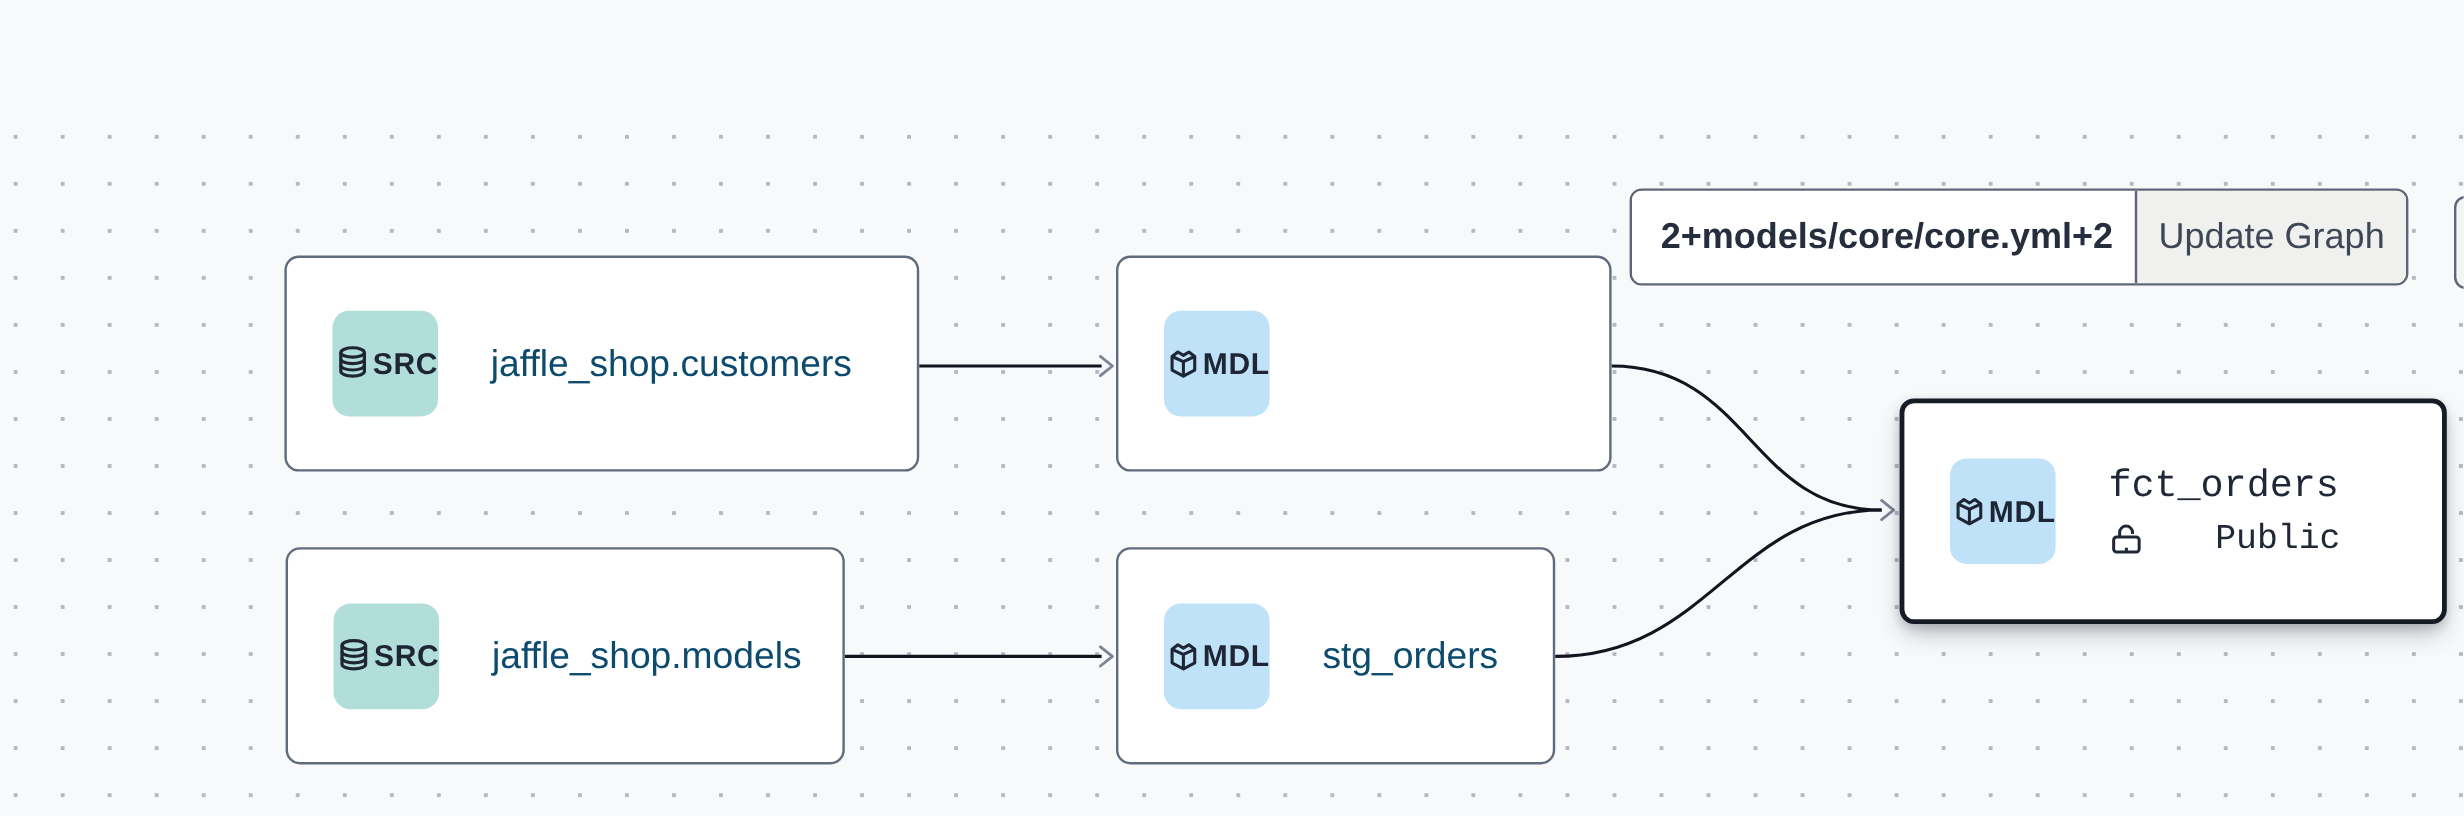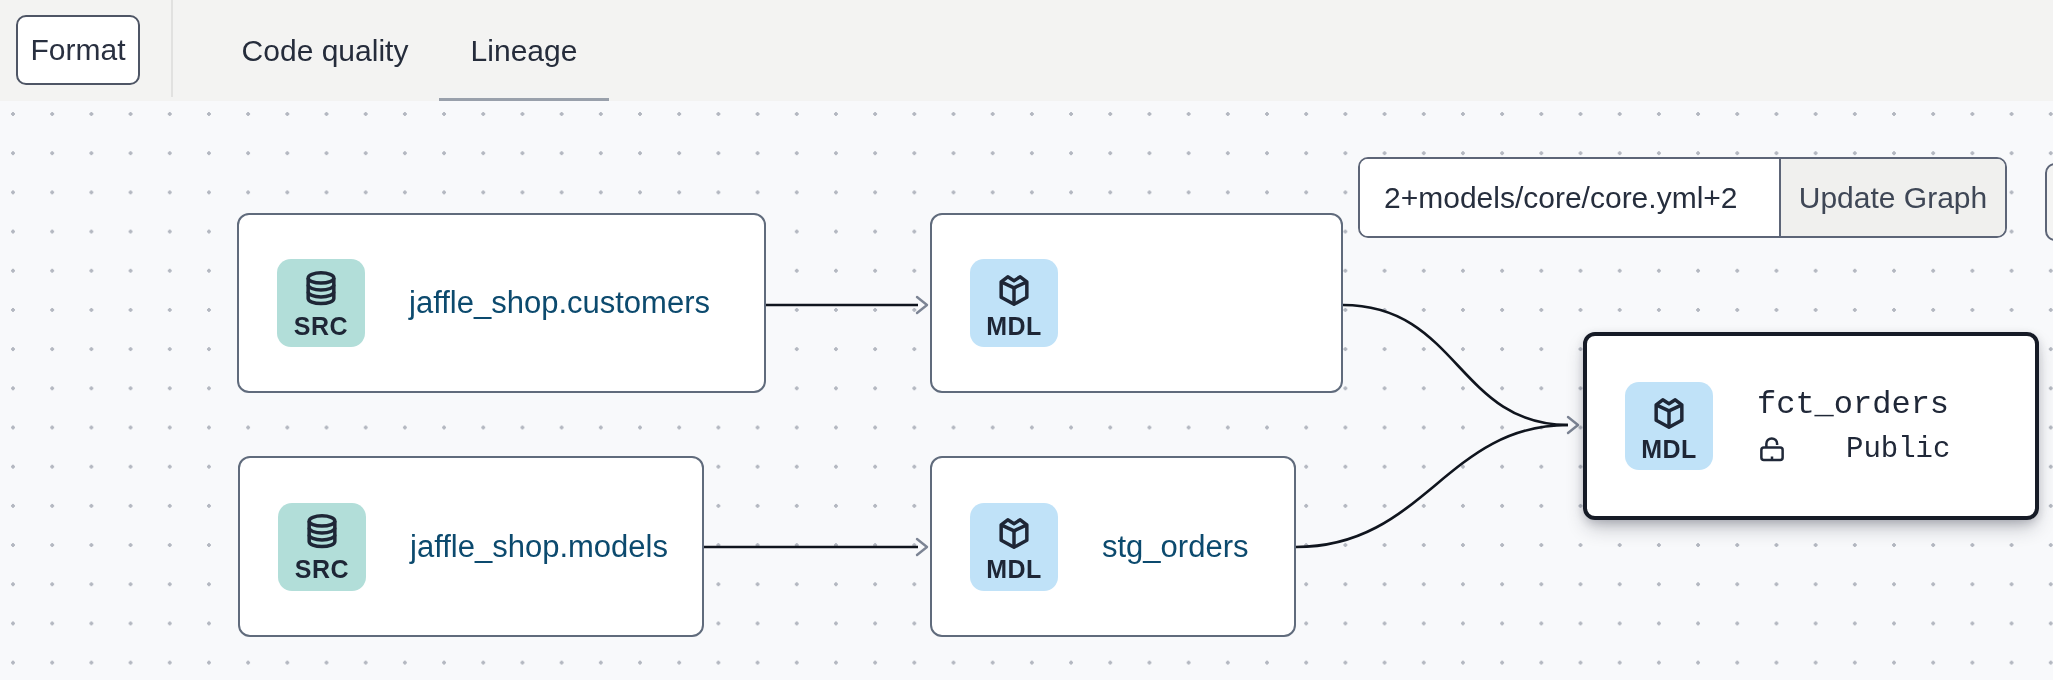--- a/index.html
+++ b/index.html
@@ -54,21 +54,21 @@
     border:2.5px solid #606b7c; border-radius:12px;
     display:flex; align-items:center; padding-left:38px; gap:44px;
     cursor:pointer;
   }
   .node.selected {
     border:4px solid #161b26;
     box-shadow:0 10px 20px -4px rgba(25,30,45,.30), 0 3px 8px rgba(25,30,45,.15);
   }
   .node-icon {
     width:88px; height:88px; border-radius:14px; flex:0 0 88px;
-    display:flex; flex-direction:column; align-items:center; justify-content:center;
+    display:flex; flex-direction:row; align-items:center; justify-content:center;
   }
   .node-icon.src { background:#b2ded9; }
   .node-icon.mdl { background:#c0e2f8; }
   .node-icon svg { width:44px; height:44px; display:block; }
   .icon-badge {
     font-size:25px; font-weight:700; color:#1e2636; line-height:1; margin-top:2px;
     letter-spacing:.5px;
   }
   .node-label { font-size:31px; color:#0c4a6e; white-space:nowrap; }
   .node-col { display:flex; flex-direction:column; gap:10px;font-family:Liberation Mono, monospace; }
@@ -80,48 +80,37 @@
   
   .selector {
     position:absolute; left:1358px; top:56px; width:649px; height:81px;
     border:2.5px solid #5d6577; border-radius:10px; overflow:hidden;
     display:flex; background:#ffffff;
   }
   .selector-input {
     flex:1 1 auto; border:none; outline:none; background:#ffffff;
     padding:0 0 0 24px; font-family:inherit; font-size:30px; color:#262e3d;
     min-width:0;
+    font-weight:bold;
   }
   .update-btn {
     flex:0 0 226px; border:none; border-left:2.5px solid #5d6577;
     background:#f0f0ee; font-family:inherit; font-size:30px; color:#3f4756;
     display:flex; align-items:center; justify-content:center; cursor:pointer;
   }
   .partial-btn {
     position:absolute; left:2045px; top:62px; width:46px; height:78px;
     border:2.5px solid #5d6577; border-radius:10px; background:#f4f4f3;
   }
 </style>
 </head>
 <body>
 
 <div id="stage">
 
-  <div class="header">
-    <div class="format-btn">Format</div>
-    <div class="header-divider"></div>
-
-    <div class="tab tab-code-quality">
-      <span>Code quality</span>
-    </div>
-    <div class="tab tab-lineage">
-      <span>Lineage</span>
-      <div class="tab-underline"></div>
-    </div>
-  </div>
 
   <div class="canvas">
 
     <svg class="edges" viewBox="0 0 2053 579" xmlns="http://www.w3.org/2000/svg">
       <g fill="none" stroke="#10151e" stroke-width="2.6">
         <path d="M766 204 H 918"></path>
         <path d="M704 446 H 918"></path>
         <path d="M1343 204 C 1458 204 1458 324 1568 324"></path>
         <path d="M1296 446 C 1424 446 1446 324 1568 324"></path>
       </g>

